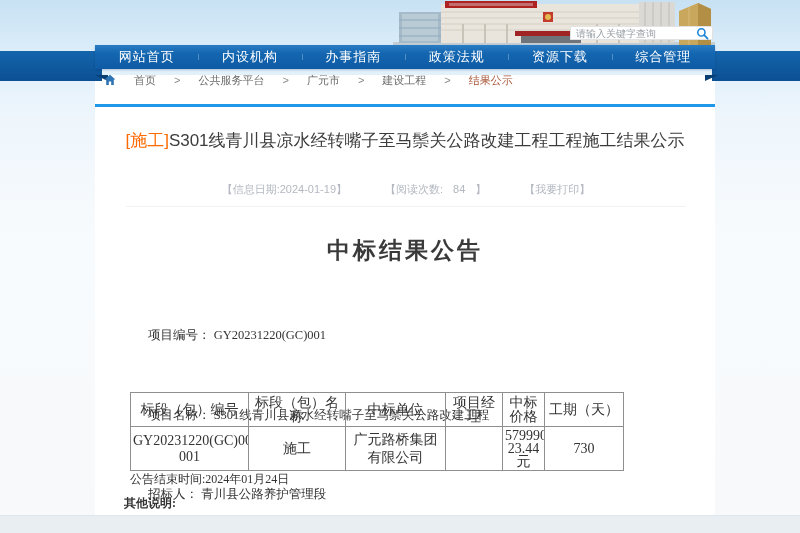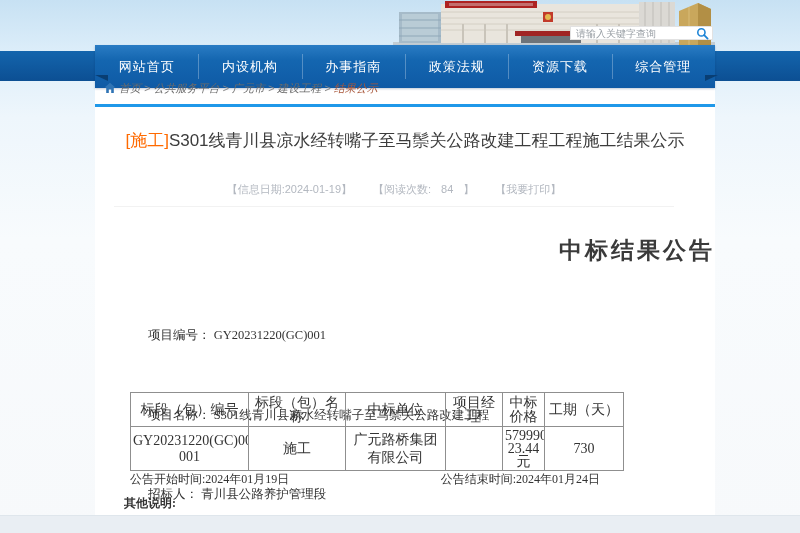--- a/index.html
+++ b/index.html
@@ -18,46 +18,46 @@
   .searchbox input{flex:1;border:none;outline:none;font-size:10px;color:#444;min-width:0;background:transparent;
                    font-family:"Liberation Sans",sans-serif;}
   .searchbox input::placeholder{color:#9aa0a6;}
   .mag{flex:0 0 auto;width:13px;height:13px;cursor:pointer;}
 
   
   .ribbon-l{position:absolute;left:0;top:51px;width:102px;height:30px;background:linear-gradient(#1465ad,#0c4f93);}
   .ribbon-r{position:absolute;left:712px;top:51px;width:88px;height:30px;background:linear-gradient(#1465ad,#0c4f93);}
   .fold-l{position:absolute;left:95px;top:75px;width:13px;height:6px;background:#093e73;clip-path:polygon(0 0,100% 0,100% 100%);}
   .fold-r{position:absolute;left:705px;top:75px;width:13px;height:6px;background:#093e73;clip-path:polygon(0 0,100% 0,0 100%);}
-  .nav{position:absolute;left:95px;top:45px;width:620px;height:43px;display:flex;
+  .nav{position:absolute;left:95px;top:45px;width:620px;height:24px;display:flex;
        background:linear-gradient(180deg,#2a7cc4 0%,#1466b0 35%,#0f5aa5 100%);box-shadow:0 1px 2px rgba(0,40,90,.25);justify-content:space-between;}
   .nav-item{flex:1;display:flex;align-items:center;justify-content:center;color:#fff;font-size:13px;
             cursor:pointer;position:relative;letter-spacing:1px;}
   .nav-item + .nav-item::before{content:"";position:absolute;left:0;top:9px;bottom:9px;width:1px;background:rgba(255,255,255,.28);}
 
   
-  .crumbs{position:absolute;left:104px;top:80px;height:16px;display:flex;align-items:center;gap:3px;
-          font-size:11px;color:#6b6b6b;font-style:italic;}
+  .crumbs{position:absolute;left:104px;top:72px;height:16px;display:flex;align-items:center;gap:18px;
+          font-size:11px;color:#6b6b6b;}
   .crumb{cursor:pointer;}
   .crumb.active{color:#a9573a;cursor:default;}
   .sep{color:#8a8a8a;}
   .homeicon{width:12px;height:12px;display:block;cursor:pointer;}
   .bluebar{position:absolute;left:95px;top:104px;width:620px;height:3px;background:#1f98e9;}
 
   
   .title{position:absolute;left:110px;top:117px;width:590px;text-align:center;font-size:17px;line-height:25px;
          color:#3c3c3c;font-weight:500;}
   .title .tag{color:#ff6a00;}
-  .meta{position:absolute;left:114px;top:182px;width:560px;display:flex;justify-content:center;gap:21px;
+  .meta{position:absolute;left:126px;top:182px;width:560px;display:flex;justify-content:center;gap:38px;
         font-size:11px;color:#b3b8c0;padding-bottom:9px;border-bottom:1px solid #f2f2f2;}
   .meta .views-num{margin:0 10px;}
   .meta .print{cursor:pointer;}
 
   .doc{font-family:"Liberation Serif","DejaVu Serif",serif;color:#333;}
-  .doc-title{position:absolute;left:95px;top:216px;width:620px;text-align:right;font-size:23px;
+  .doc-title{position:absolute;left:95px;top:216px;width:620px;text-align:center;font-size:23px;
              letter-spacing:3px;color:#3a3a3a;}
   .fields{position:absolute;left:148px;top:269px;width:480px;font-size:12.5px;line-height:26.5px;
           white-space:pre-wrap;}
   .btable{position:absolute;left:130px;top:392px;width:493px;border-collapse:collapse;table-layout:fixed;
           font-size:14px;text-align:center;color:#333;}
   .btable th,.btable td{border:1px solid #8f8f8f;font-weight:normal;padding:1px 2px;overflow:hidden;}
   .btable thead th{height:31px;line-height:14px;}
   .btable tbody td{height:41px;}
   .cell-price{white-space:pre-line;line-height:13px;}
   .dates{position:absolute;left:130px;top:471px;width:470px;display:flex;justify-content:space-between;
@@ -188,18 +188,17 @@
         <td>广元路桥集团有限公司</td>
         <td></td>
         <td class="cell-price">5799904
 23.44元</td>
         <td>730</td>
       </tr>
     </tbody>
   </table>
 
   <div class="dates doc">
-    <span>公告开始时间:2024年01月19日</span>
     <span>公告结束时间:2024年01月24日</span>
   </div>
   <div class="other doc">其他说明:</div>
 
 </div>
 
 </body></html>

